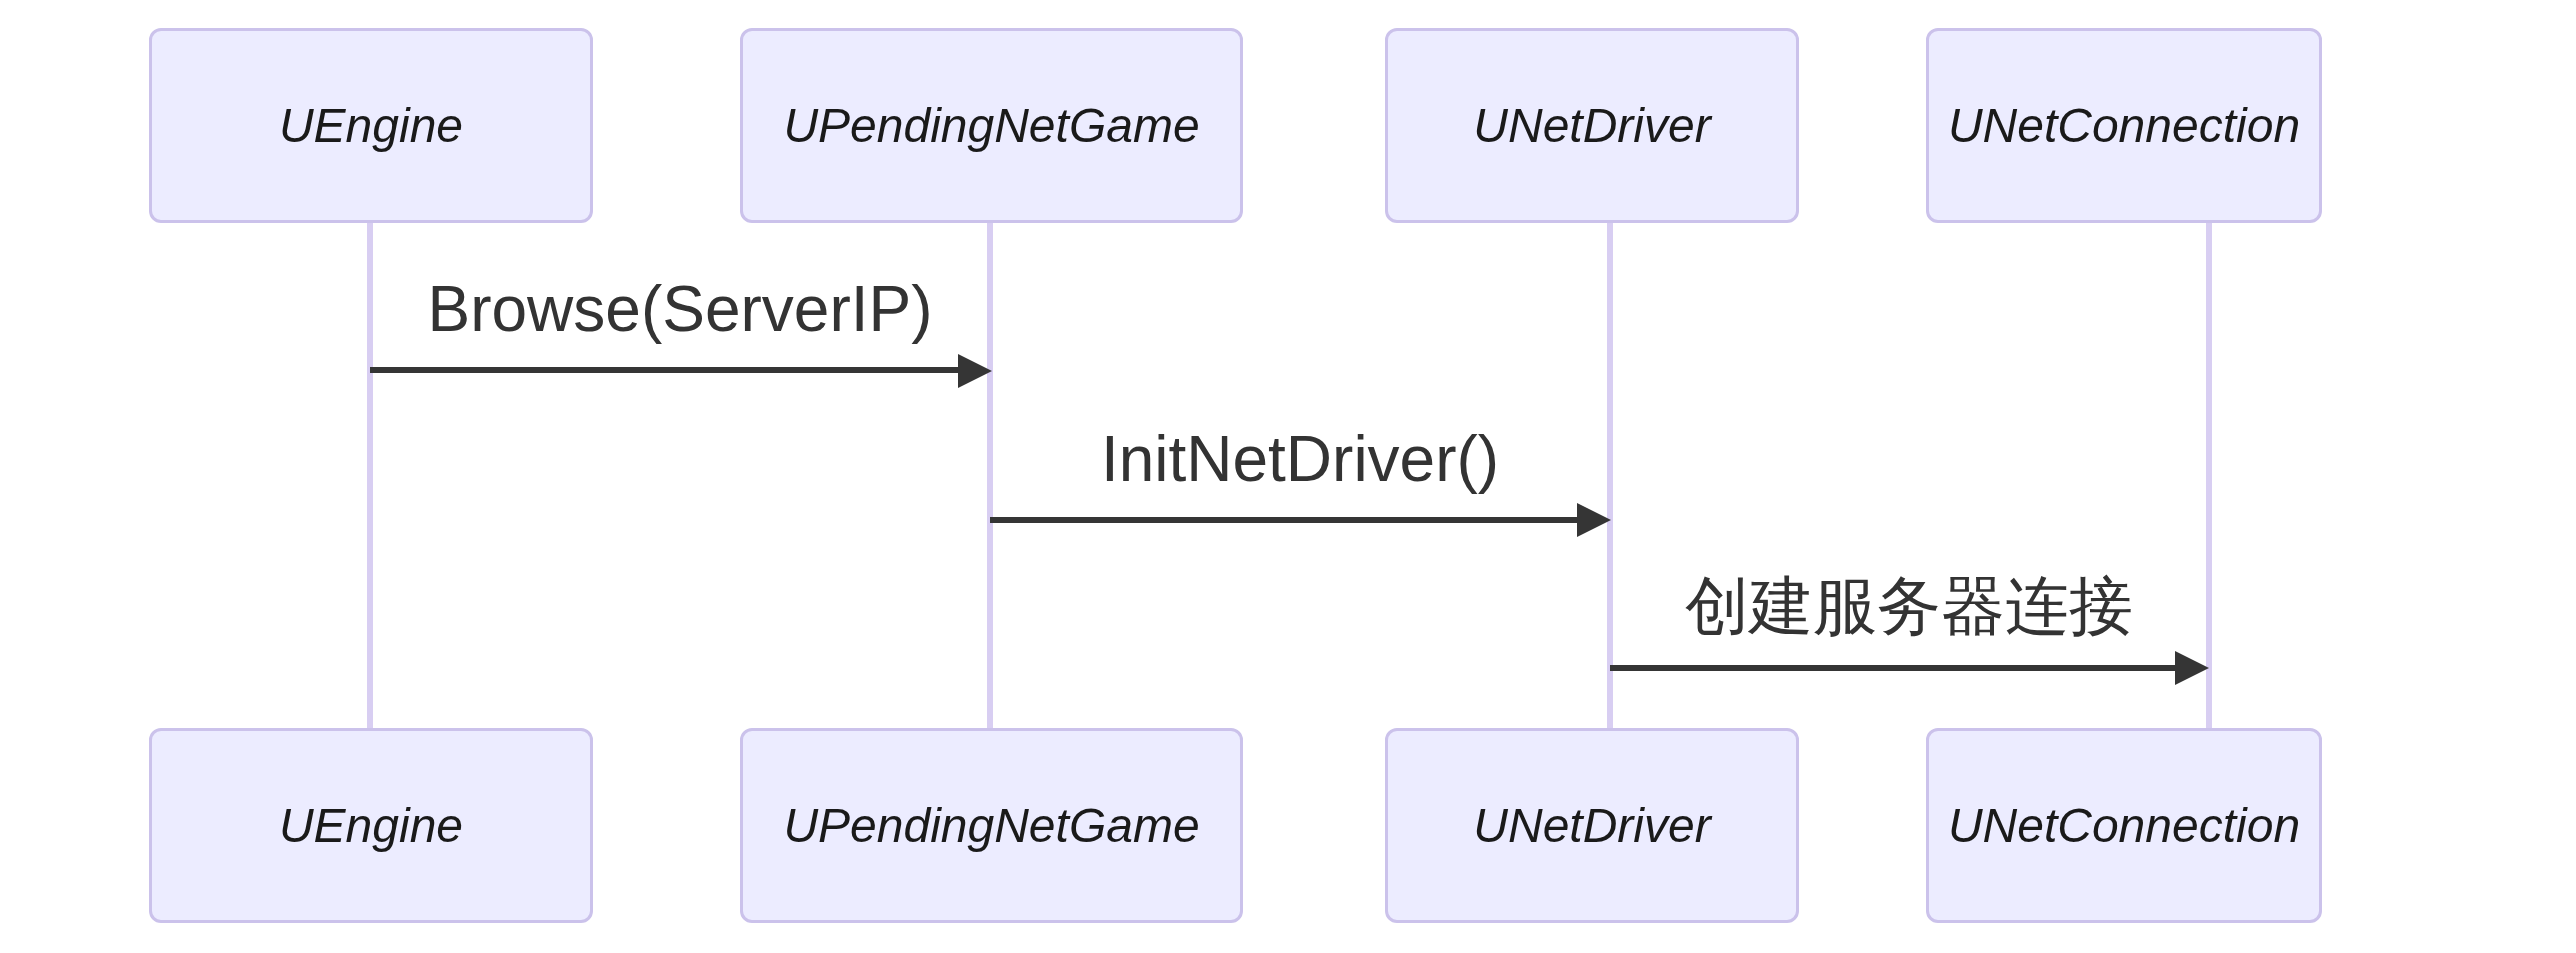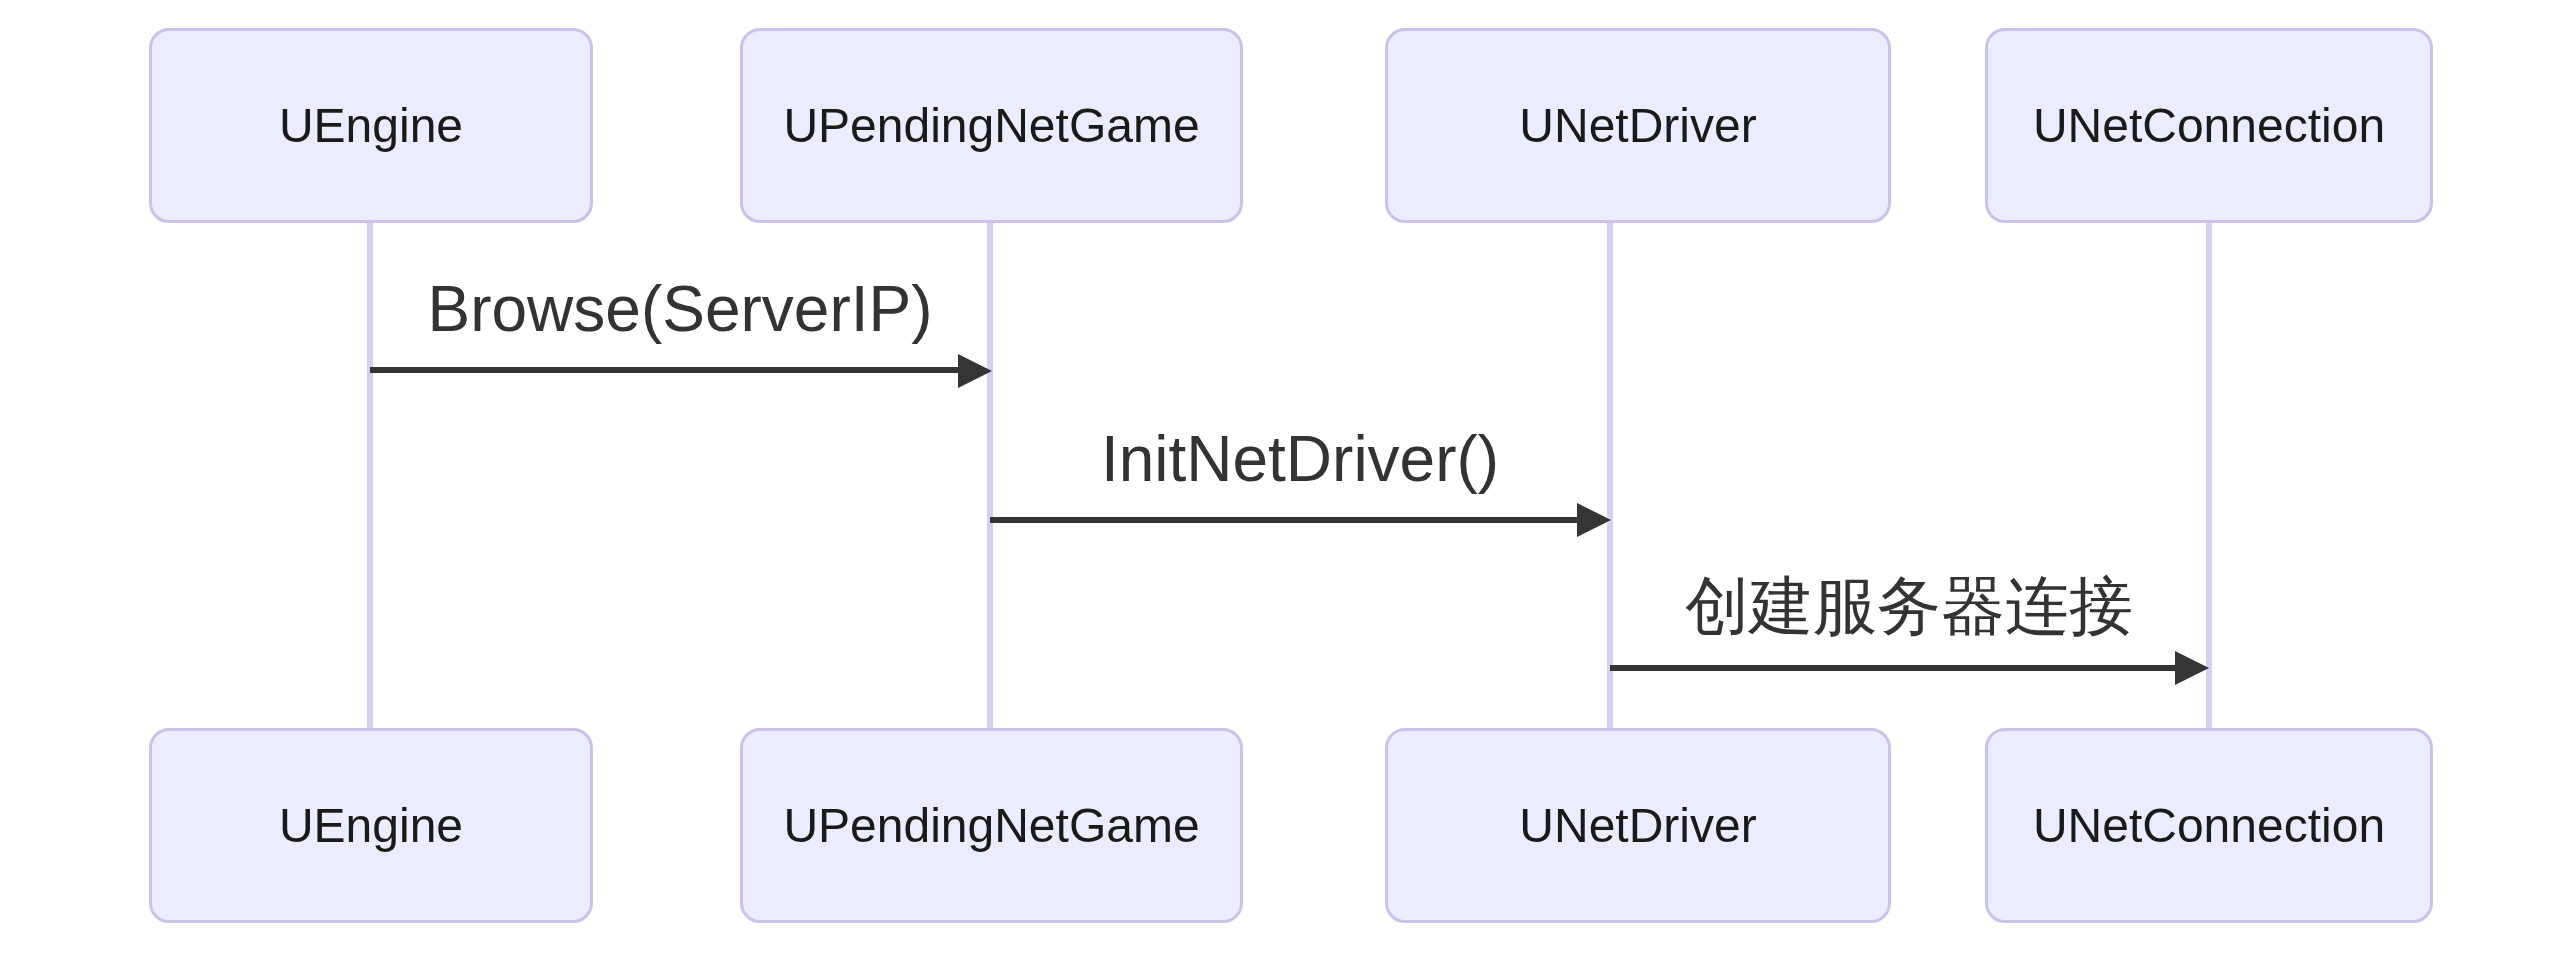--- a/index.html
+++ b/index.html
@@ -20,32 +20,33 @@
     background:var(--bg);
     font-family:"Liberation Sans","DejaVu Sans",sans-serif;
     overflow:hidden;
   }
   
   .actor{
     position:absolute;
     height:195px;
     background:var(--actor-fill);
     border:3px solid var(--actor-border);
-    border-radius:20px;
+    border-radius:12px;
     display:flex;
     align-items:center;
     justify-content:center;
     font-size:48px;
     color:var(--actor-text);
     white-space:nowrap;
+    font-style:italic;
   }
   .a1{left:149px;width:444px;}
   .a2{left:740px;width:503px;}
-  .a3{left:1385px;width:506px;}
-  .a4{left:1985px;width:448px;}
+  .a3{left:1385px;width:414px;}
+  .a4{left:1926px;width:396px;}
   .top{top:28px;}
   .bottom{top:728px;}
   
   .lifeline{
     position:absolute;
     top:223px;
     height:505px;
     width:6px;
     background:var(--lifeline);
   }

